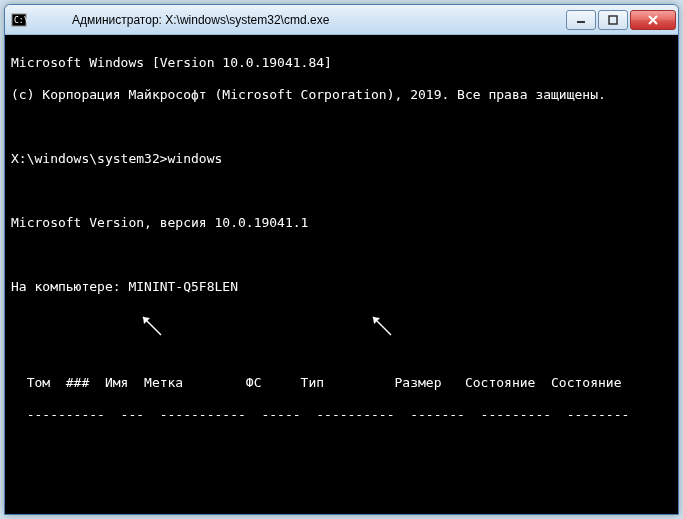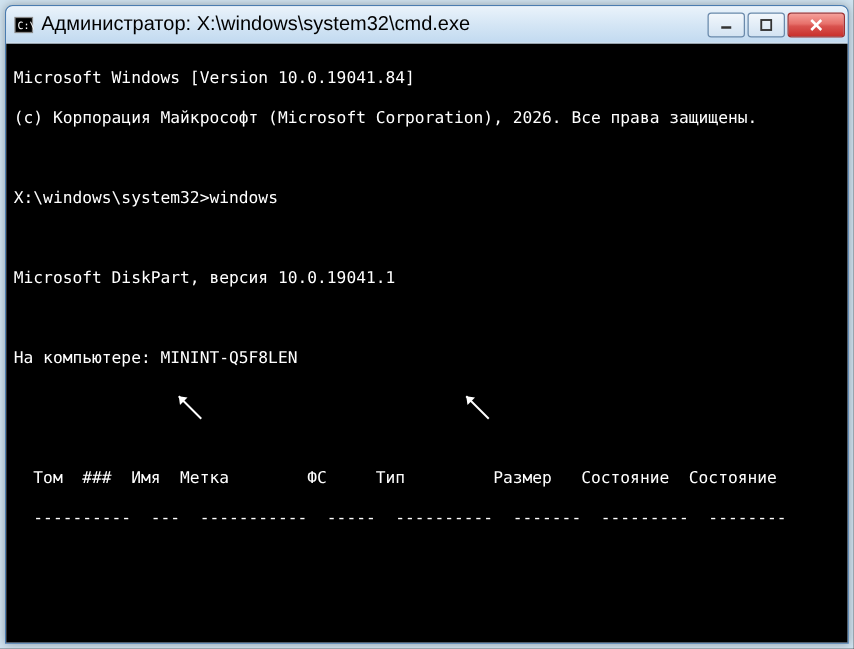--- a/index.html
+++ b/index.html
@@ -30,24 +30,25 @@
       padding: 0 0 0 6px;
       border-radius: 6px 6px 0 0;
     }
     .titlebar-icon {
       width: 16px; height: 16px;
       margin-right: 6px;
       display: flex; align-items: center; justify-content: center;
     }
     .title-text {
       flex: 1;
-      font-size: 16px;
+      font-size: 12px;
       color: #000;
       white-space: nowrap;
       overflow: hidden;
+      margin-left: 39px;
     }
     .win-btns { display: flex; gap: 0; margin-right: 2px; }
     .win-btn {
       width: 30px; height: 20px;
       border: 1px solid #6b8aab;
       border-radius: 3px;
       margin-left: 2px;
       display: flex; align-items: center; justify-content: center;
       font-size: 10px;
       background: linear-gradient(to bottom, #f2f7fc, #d3e3f2);
@@ -104,25 +105,25 @@
         <svg width="12" height="12">
             <line x1="2" y1="2" x2="10" y2="10" stroke="#fff" stroke-width="2"></line>
             <line x1="10" y1="2" x2="2" y2="10" stroke="#fff" stroke-width="2"></line>
           </svg>
       </div>
     </div>
   </div>
 
   <div class="console">
 <div class="row">Microsoft Windows [Version 10.0.19041.84]</div>
-<div class="row">(c) Корпорация Майкрософт (Microsoft Corporation), 2026. Все права защищены.</div>
+<div class="row">(c) Корпорация Майкрософт (Microsoft Corporation), 2019. Все права защищены.</div>
 <div class="row"> </div>
 <div class="row"><span>X:\windows\system32&gt;</span><span>windows</span></div>
 <div class="row"> </div>
-<div class="row">Microsoft DiskPart, версия 10.0.19041.1</div>
+<div class="row">Microsoft Version, версия 10.0.19041.1</div>
 <div class="row"> </div>
 <div class="row">На компьютере: MININT-Q5F8LEN</div>
 <div class="row"> </div>
 <div class="row"> </div>
 <div class="row" id="hdr">  Том  ###  Имя  Метка        ФС     Тип         Размер   Состояние  Состояние</div>
 <div class="row" id="sep">  ----------  ---  -----------  -----  ----------  -------  ---------  --------</div>
 
 
 
 

